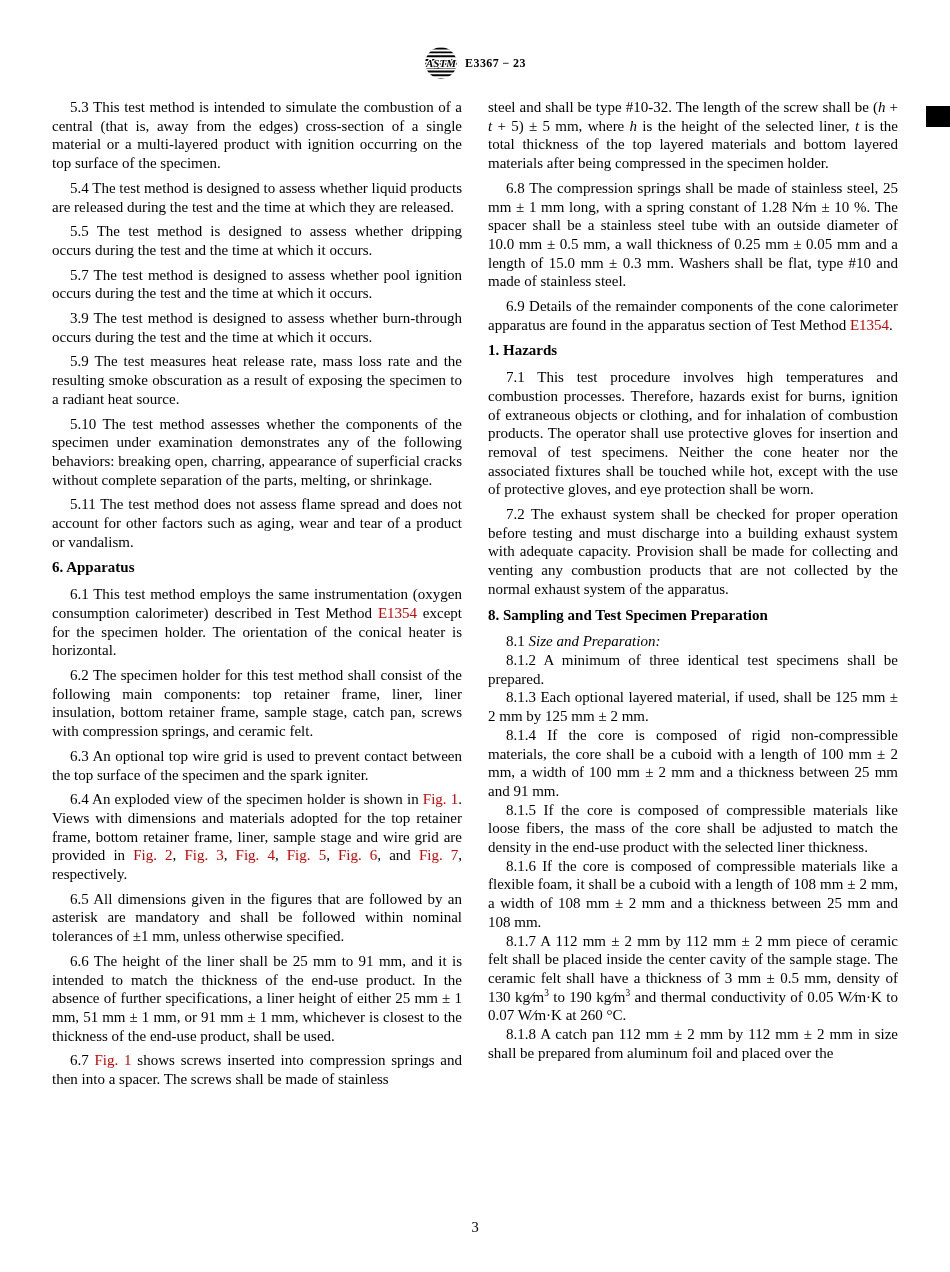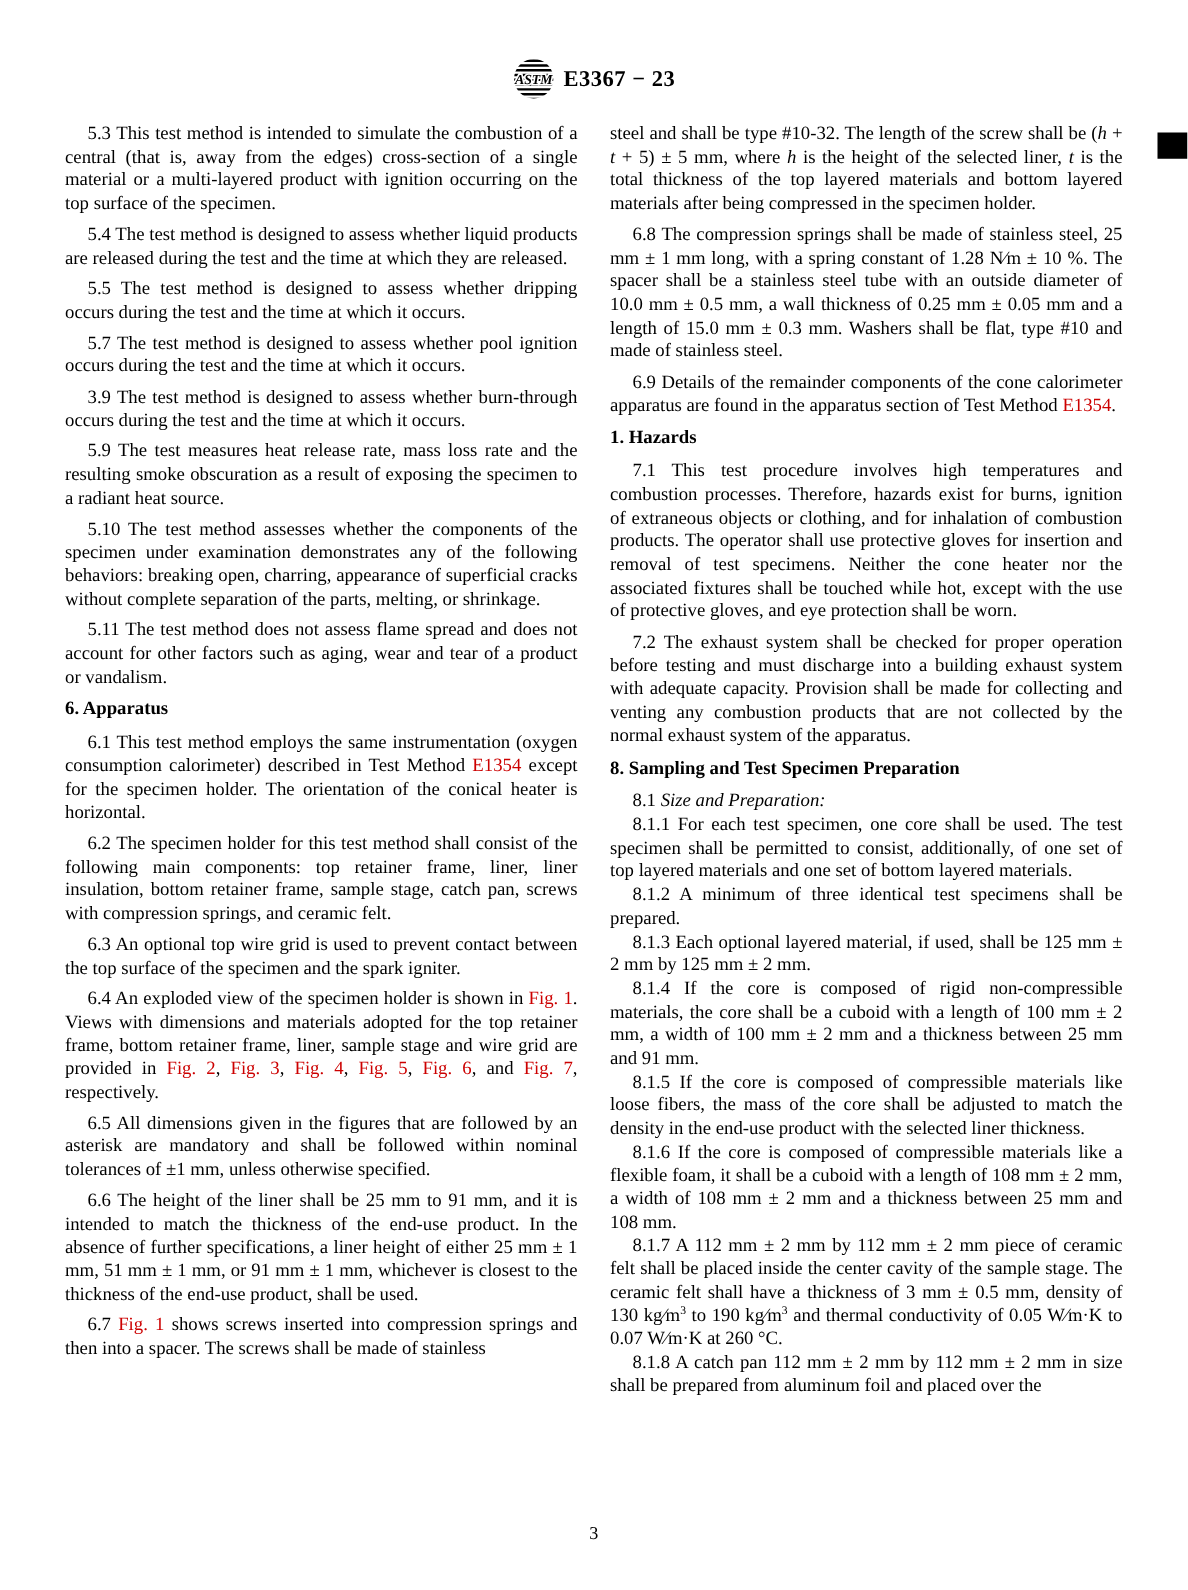--- a/index.html
+++ b/index.html
@@ -15,21 +15,21 @@
   .header {
     display: flex;
     justify-content: center;
     align-items: center;
     gap: 7px;
     margin-bottom: 18px;
   }
   .logo { display: inline-flex; width: 34px; height: 34px; }
   .designation {
     font-weight: bold;
-    font-size: 18px;
+    font-size: 12px;
     letter-spacing: 0.4px;
   }
   .columns { display: flex; gap: 26px; }
   .col {
     width: 410px;
     font-size: 15px;
     line-height: 18.7px;
     text-align: justify;
   }
   .para { margin-bottom: 6px; font-family: Liberation Serif, serif; }
@@ -113,21 +113,20 @@
       </div>
     <div class="col" id="col-right">
         <p class="para">steel and shall be type #10-32. The length of the screw shall be (<i>h</i> + <i>t</i> + 5) ± 5 mm, where <i>h</i> is the height of the selected liner, <i>t</i> is the total thickness of the top layered materials and bottom layered materials after being compressed in the specimen holder.</p>
         <p class="para indent">6.8 The compression springs shall be made of stainless steel, 25 mm ± 1 mm long, with a spring constant of 1.28 N⁄m ± 10 %. The spacer shall be a stainless steel tube with an outside diameter of 10.0 mm ± 0.5 mm, a wall thickness of 0.25 mm ± 0.05 mm and a length of 15.0 mm ± 0.3 mm. Washers shall be flat, type #10 and made of stainless steel.</p>
         <p class="para indent">6.9 Details of the remainder components of the cone calorimeter apparatus are found in the apparatus section of Test Method <a class="ref-link" href="#">E1354</a>.</p>
         <h2 class="sec-heading">1. Hazards</h2>
         <p class="para indent">7.1 This test procedure involves high temperatures and combustion processes. Therefore, hazards exist for burns, ignition of extraneous objects or clothing, and for inhalation of combustion products. The operator shall use protective gloves for insertion and removal of test specimens. Neither the cone heater nor the associated fixtures shall be touched while hot, except with the use of protective gloves, and eye protection shall be worn.</p>
         <p class="para indent">7.2 The exhaust system shall be checked for proper operation before testing and must discharge into a building exhaust system with adequate capacity. Provision shall be made for collecting and venting any combustion products that are not collected by the normal exhaust system of the apparatus.</p>
         <h2 class="sec-heading">8. Sampling and Test Specimen Preparation</h2>
         <p class="para indent tight">8.1 <i>Size and Preparation:</i></p>
-        <p class="para indent tight">8.1.1 For each test specimen, one core shall be used. The test specimen shall be permitted to consist, additionally, of one set of top layered materials and one set of bottom layered materials.</p>
         <p class="para indent tight">8.1.2 A minimum of three identical test specimens shall be prepared.</p>
         <p class="para indent tight">8.1.3 Each optional layered material, if used, shall be 125 mm ± 2 mm by 125 mm ± 2 mm.</p>
         <p class="para indent tight">8.1.4 If the core is composed of rigid non-compressible materials, the core shall be a cuboid with a length of 100 mm ± 2 mm, a width of 100 mm ± 2 mm and a thickness between 25 mm and 91 mm.</p>
         <p class="para indent tight">8.1.5 If the core is composed of compressible materials like loose fibers, the mass of the core shall be adjusted to match the density in the end-use product with the selected liner thickness.</p>
         <p class="para indent tight">8.1.6 If the core is composed of compressible materials like a flexible foam, it shall be a cuboid with a length of 108 mm ± 2 mm, a width of 108 mm ± 2 mm and a thickness between 25 mm and 108 mm.</p>
         <p class="para indent tight">8.1.7 A 112 mm ± 2 mm by 112 mm ± 2 mm piece of ceramic felt shall be placed inside the center cavity of the sample stage. The ceramic felt shall have a thickness of 3 mm ± 0.5 mm, density of 130 kg⁄m<sup>3</sup> to 190 kg⁄m<sup>3</sup> and thermal conductivity of 0.05 W⁄m·K to 0.07 W⁄m·K at 260 °C.</p>
         <p class="para indent tight">8.1.8 A catch pan 112 mm ± 2 mm by 112 mm ± 2 mm in size shall be prepared from aluminum foil and placed over the</p>
       </div>
   </div>
 

